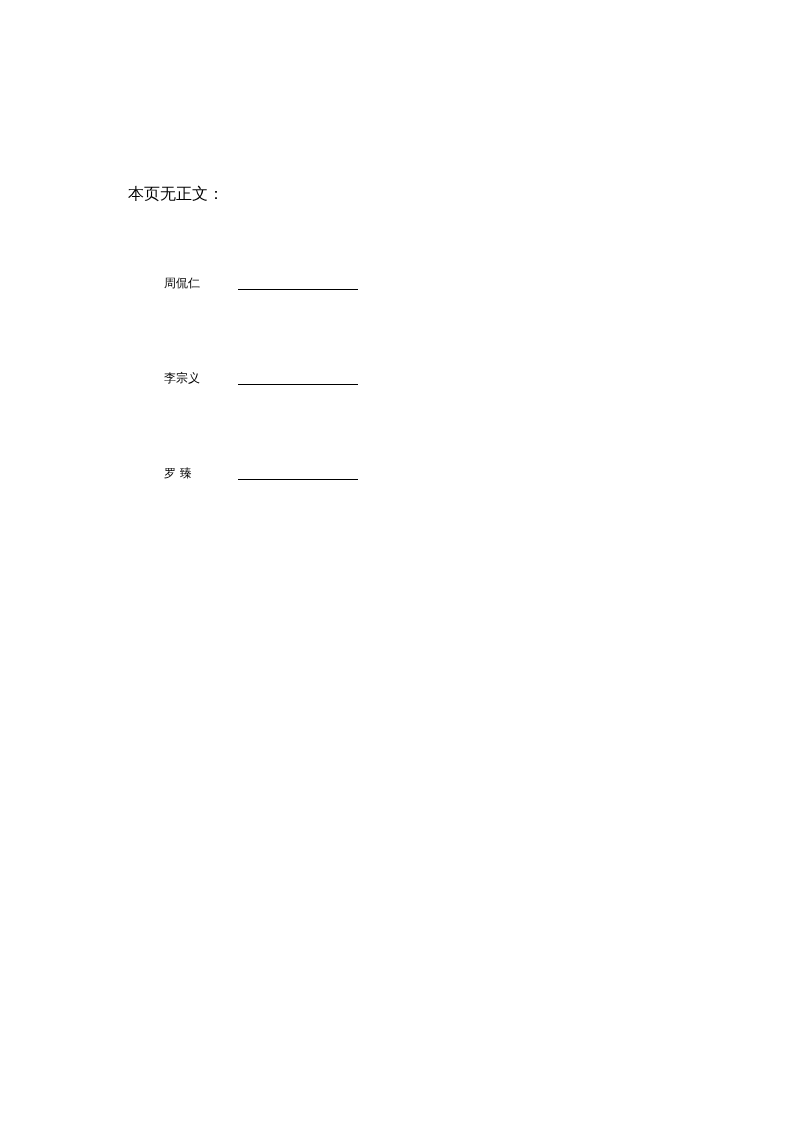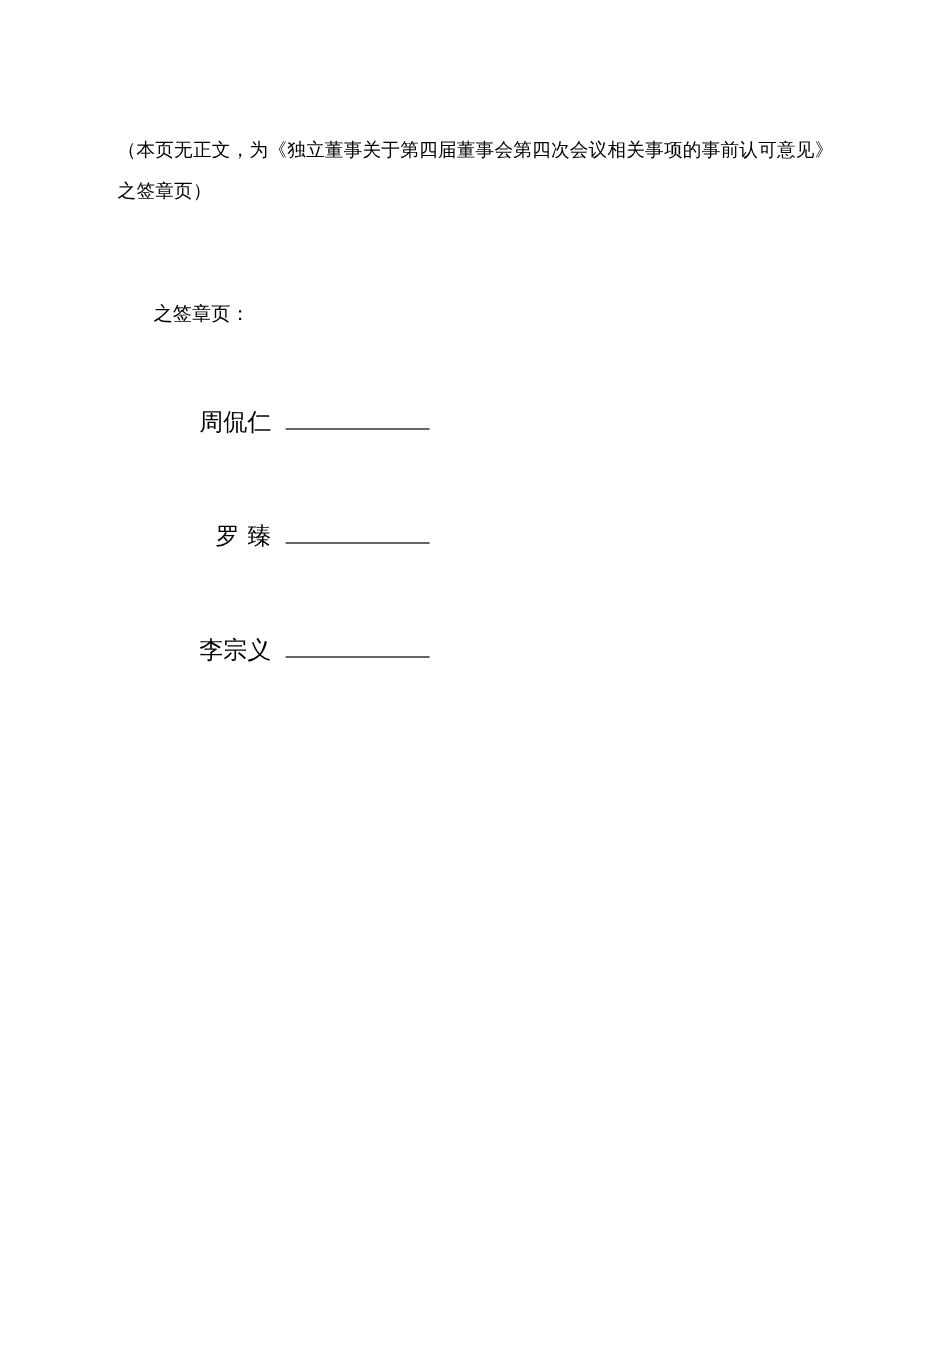--- a/index.html
+++ b/index.html
@@ -44,25 +44,24 @@
     margin-top: 56px;
     margin-left: 66px;
   }
   .sig-row {
     display: flex;
     align-items: flex-end;
     height: 30px;
     margin-bottom: 65px;
   }
   .sig-name {
-    font-size: 20px;
+    font-size: 12px;
     line-height: 22px;
     white-space: pre;
     min-width: 62px;
-    text-align: right;
   }
   .sig-rule {
     width: 120px;
     height: 0;
     border-bottom: 1.6px solid #000000;
     margin-left: 12px;
     margin-bottom: 4px;
   }
   .date-row {
     margin-top: 8px;
@@ -71,41 +70,37 @@
     font-size: 14.5px;
     letter-spacing: 0.3px;
   }
 </style>
 </head>
 <body>
 
 <div class="page">
   <div class="content">
 
-    <div class="intro">
-      <span>（本页无正文，为《独立董事关于第四届董事会第四次会议相关事项的事前认可意见》</span>
-      <span class="line2">之签章页）</span>
-    </div>
 
-    <div class="label-block">之签章页：</div>
+    <div class="label-block">本页无正文：</div>
 
     <div class="sig-list">
 
       <div class="sig-row">
         <span class="sig-name">周侃仁</span>
         <span class="sig-rule"></span>
       </div>
 
       <div class="sig-row">
-        <span class="sig-name">罗 臻</span>
+        <span class="sig-name">李宗义</span>
         <span class="sig-rule"></span>
       </div>
 
       <div class="sig-row">
-        <span class="sig-name">李宗义</span>
+        <span class="sig-name">罗 臻</span>
         <span class="sig-rule"></span>
       </div>
 
     </div>
 
 
   </div>
 </div>
 
 </body></html>

